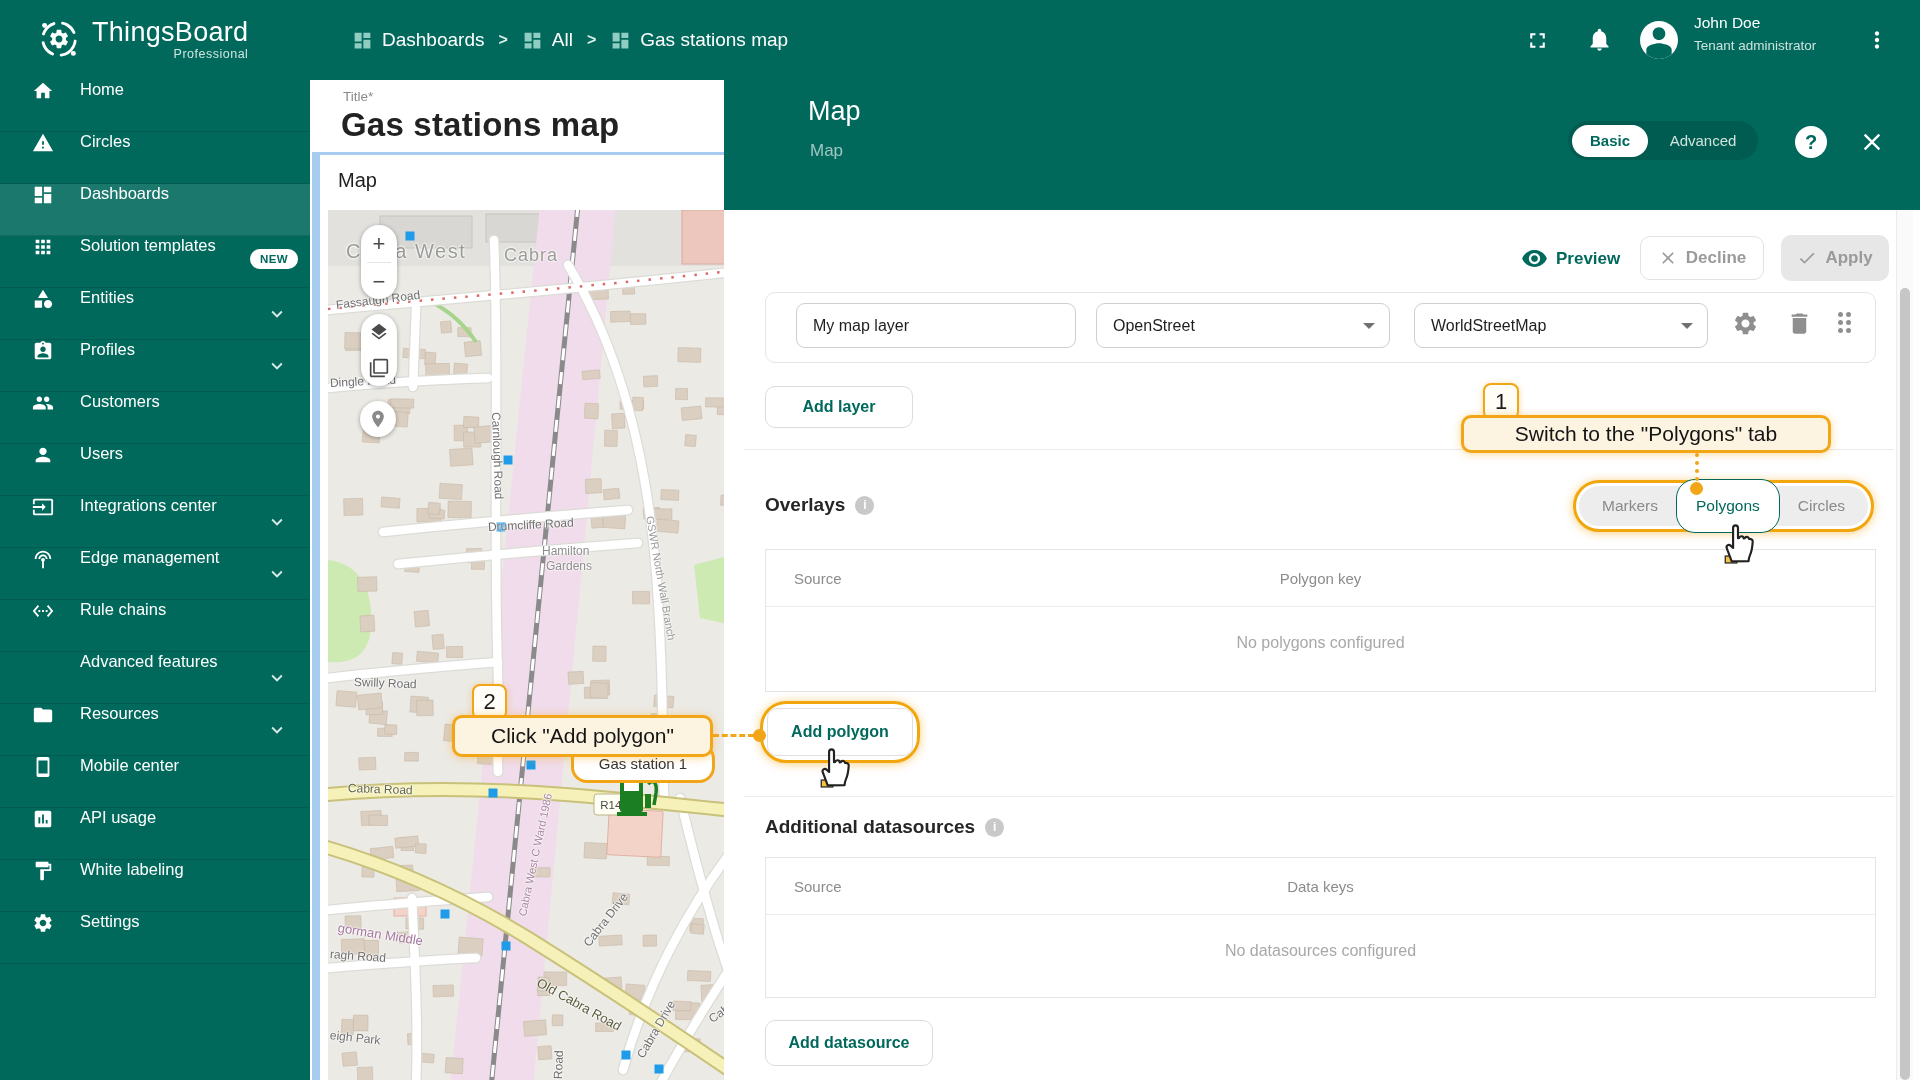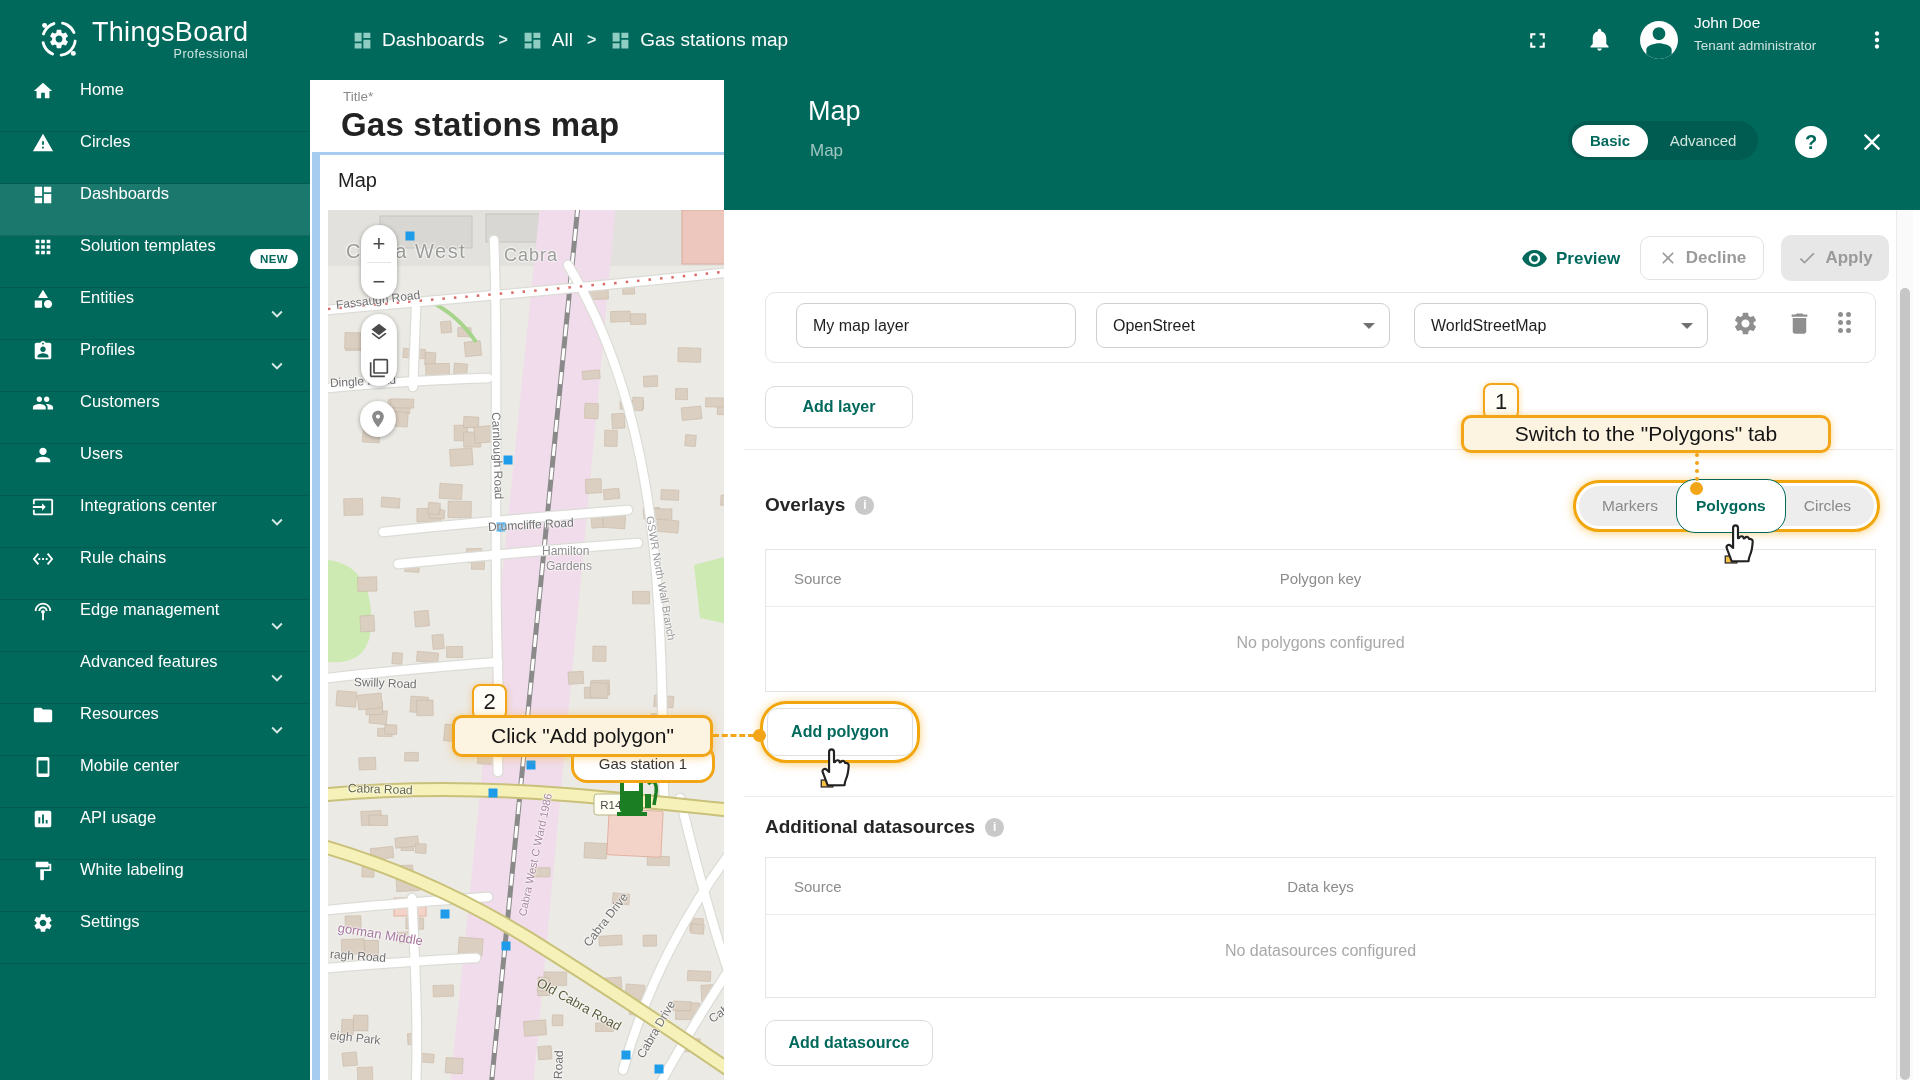--- a/index.html
+++ b/index.html
@@ -111,21 +111,21 @@
   #overlays-head{left:41px;top:494px}
   #datasources-head{left:41px;top:816px}
   .section-title{font-size:19px;font-weight:700;color:#262626}
   .info-ic{width:19px;height:19px;background:#c9c9c9;border-radius:50%;color:#fff;font-size:12px;font-weight:700;
            display:flex;align-items:center;justify-content:center}
 
   #tabs-ring{position:absolute;left:849px;top:480px;border:3.5px solid #F2A60D;border-radius:30px;padding:3px;
              box-shadow:0 1px 10px rgba(242,166,13,.55)}
   #tabs-track{height:40px;background:#ededed;border-radius:20px;display:flex;align-items:center;padding:0 5px}
   .tab{padding:0 18px;color:#8a8a8a;font-size:15.5px;font-weight:500;cursor:pointer}
-  .tab.active{background:#fff;border:1.6px solid #00695C;border-radius:19px;color:#00695C;font-weight:700;padding:17px 19px}
+  .tab.active{background:#fff;border:1.6px solid #00695C;border-radius:19px;color:#00695C;font-weight:400;padding:17px 19px}
 
   .table-card{position:absolute;left:41px;width:1111px;border:1.5px solid #e4e4e4;border-radius:0;box-sizing:border-box;background:#fff}
   #overlays-table{top:549px;height:143px}
   #datasources-table{top:857px;height:141px}
   .th-left{position:absolute;left:28px;top:20px;font-size:15px;color:#8c8c8c}
   .th-center{position:absolute;left:50%;top:20px;transform:translateX(-50%);font-size:15px;color:#8c8c8c}
   .t-divider{position:absolute;left:0;right:0;top:56px;height:1px;background:#ececec}
   .t-empty{position:absolute;left:0;right:0;top:84px;text-align:center;font-size:16px;color:#a8a8a8}
 
   #add-polygon-wrap{position:absolute;left:36px;top:701px;border:3px solid #F2A60D;border-radius:26px;padding:4px;
@@ -269,32 +269,32 @@
       <svg class="icn" viewBox="0 0 24 24">
         <path d="M21 3.01H3c-1.1 0-2 .9-2 2V9h2V4.99h18v14.03H3V15H1v4.01c0 1.1.9 1.98 2 1.98h18c1.1 0 2-.88 2-1.98v-14c0-1.11-.9-2-2-2zM11 16l4-4-4-4v3H1v2h10v3z"></path>
       </svg>
       <span>Integrations center</span>
       <svg class="side-chev" viewBox="0 0 24 24">
         <path d="M7.41 8.59L12 13.17l4.59-4.58L18 10l-6 6-6-6 1.41-1.41z"></path>
       </svg>
     </div>
     <div class="side-item">
       <svg class="icn" viewBox="0 0 24 24">
-        <path d="M7.77 6.76L6.23 5.48.82 12l5.41 6.52 1.54-1.28L3.42 12l4.35-5.24zM7 13h2v-2H7v2zm10-2h-2v2h2v-2zm-6 2h2v-2h-2v2zm6.77-7.52l-1.54 1.28L20.58 12l-4.35 5.24 1.54 1.28L23.18 12l-5.41-6.52z"></path>
-      </svg>
-      <span>Rule chains</span>
-    </div>
-    <div class="side-item">
-      <svg class="icn" viewBox="0 0 24 24">
         <path d="M12 11c-1.1 0-2 .9-2 2 0 .74.4 1.38 1 1.72V22h2v-7.28c.6-.35 1-.98 1-1.72 0-1.1-.9-2-2-2zM12 3C7.03 3 3 7.03 3 12h2c0-3.87 3.13-7 7-7s7 3.13 7 7h2c0-4.97-4.03-9-9-9zm0 4c-2.76 0-5 2.24-5 5h2c0-1.66 1.34-3 3-3s3 1.34 3 3h2c0-2.76-2.24-5-5-5z"></path>
       </svg>
       <span>Edge management</span>
       <svg class="side-chev" viewBox="0 0 24 24">
         <path d="M7.41 8.59L12 13.17l4.59-4.58L18 10l-6 6-6-6 1.41-1.41z"></path>
       </svg>
+    </div>
+    <div class="side-item">
+      <svg class="icn" viewBox="0 0 24 24">
+        <path d="M7.77 6.76L6.23 5.48.82 12l5.41 6.52 1.54-1.28L3.42 12l4.35-5.24zM7 13h2v-2H7v2zm10-2h-2v2h2v-2zm-6 2h2v-2h-2v2zm6.77-7.52l-1.54 1.28L20.58 12l-4.35 5.24 1.54 1.28L23.18 12l-5.41-6.52z"></path>
+      </svg>
+      <span>Rule chains</span>
     </div>
     <div class="side-item">
       <svg class="icn" viewBox="0 0 24 24">
         <path d="undefined"></path>
       </svg>
       <span>Advanced features</span>
       <svg class="side-chev" viewBox="0 0 24 24">
         <path d="M7.41 8.59L12 13.17l4.59-4.58L18 10l-6 6-6-6 1.41-1.41z"></path>
       </svg>
     </div>

